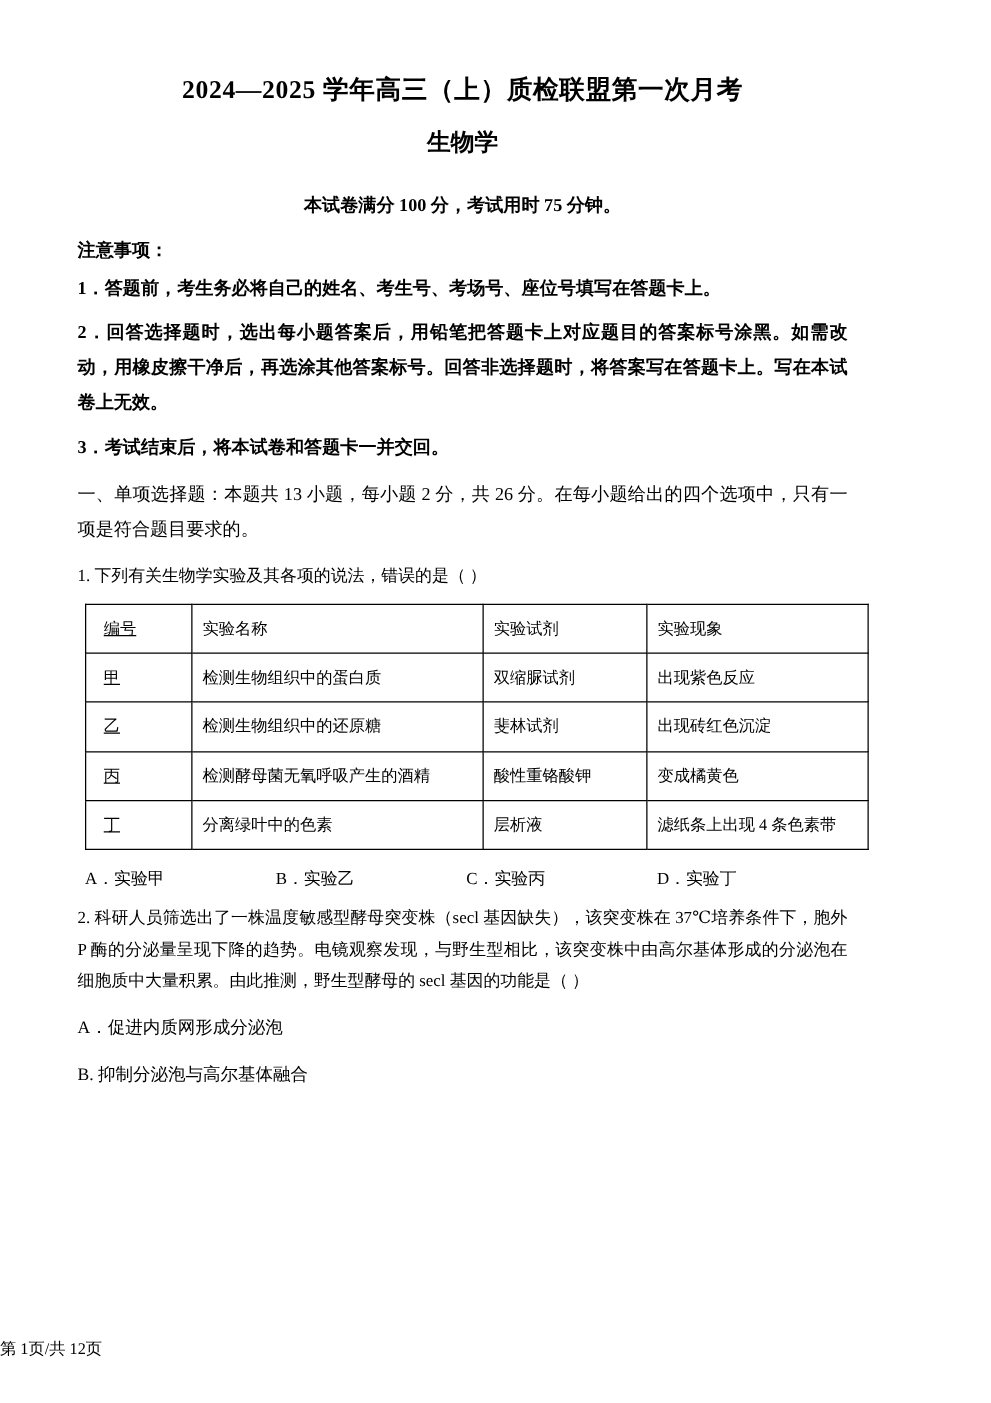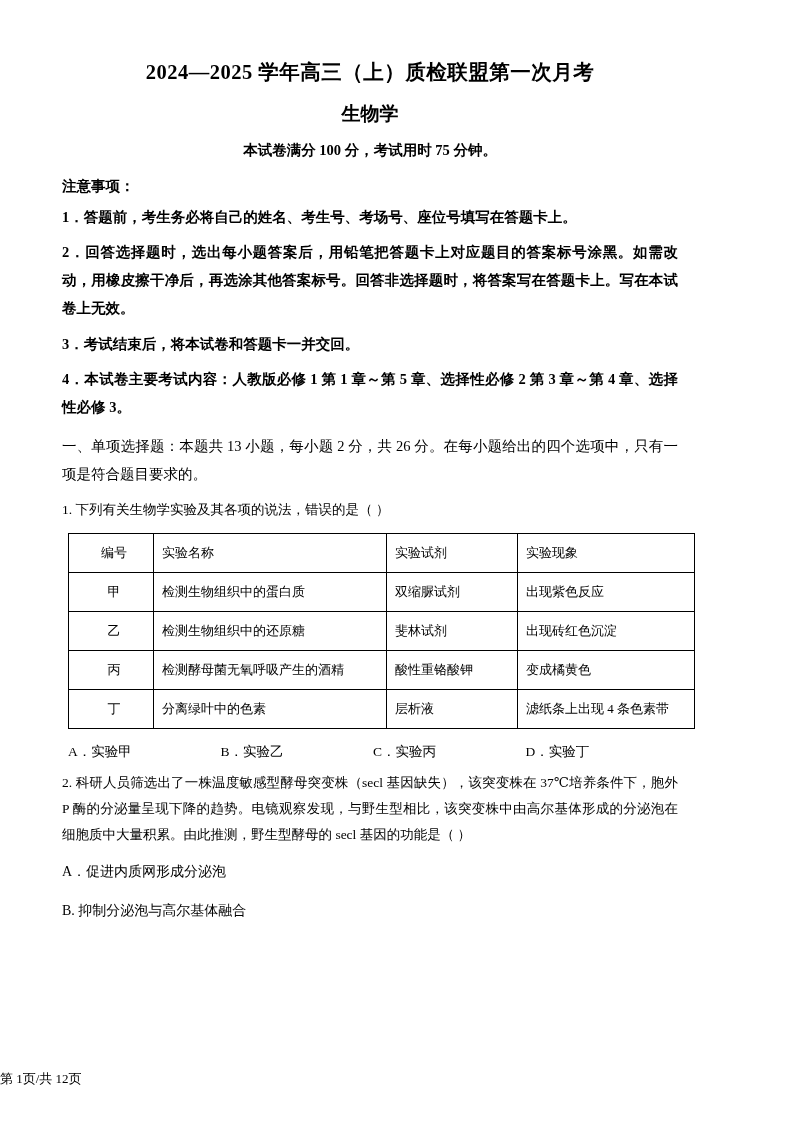--- a/index.html
+++ b/index.html
@@ -33,21 +33,21 @@
   .doc-subject {
     text-align: center;
     font-size: 19px;
     font-weight: bold;
     margin: 14px 0 0 0;
   }
   .doc-score {
     text-align: center;
     font-size: 14.5px;
     font-weight: bold;
-    margin: 14px 0 0 0;
+    margin: 28px 0 0 0;
   }
   .notice-head {
     font-size: 14.5px;
     font-weight: bold;
     margin: 17px 0 0 0;
   }
   .para {
     font-size: 14.5px;
     line-height: 1.95;
     margin: 7px 0 0 0;
@@ -73,21 +73,21 @@
     margin: 10px 0 0 6px;
     table-layout: fixed;
   }
   table.exp-table td {
     border: 1px solid #000000;
     font-size: 13px;
     padding: 9px 8px;
     line-height: 1.55;
     vertical-align: middle;
   }
-  table.exp-table td.c0 { width: 62px; text-align: center; padding-left: 14px;}
+  table.exp-table td.c0 { width: 62px; text-align: left; padding-left: 14px; text-decoration: underline;}
   table.exp-table td.c1 { width: 216px; }
   table.exp-table td.c2 { width: 114px; }
   table.exp-table td.c3 { width: 160px; }
   .options-row {
     display: flex;
     margin: 14px 0 0 6px;
     font-size: 13.5px;
   }
   .options-row .opt {
     width: 175px;
@@ -112,21 +112,20 @@
 <div class="page">
 
   <div class="doc-title">2024—2025 学年高三（上）质检联盟第一次月考</div>
   <div class="doc-subject">生物学</div>
   <div class="doc-score">本试卷满分 100 分，考试用时 75 分钟。</div>
 
   <div class="notice-head">注意事项：</div>
   <div class="para">1．答题前，考生务必将自己的姓名、考生号、考场号、座位号填写在答题卡上。</div>
   <div class="para">2．回答选择题时，选出每小题答案后，用铅笔把答题卡上对应题目的答案标号涂黑。如需改动，用橡皮擦干净后，再选涂其他答案标号。回答非选择题时，将答案写在答题卡上。写在本试卷上无效。</div>
   <div class="para">3．考试结束后，将本试卷和答题卡一并交回。</div>
-  <div class="para">4．本试卷主要考试内容：人教版必修 1 第 1 章～第 5 章、选择性必修 2 第 3 章～第 4 章、选择性必修 3。</div>
 
   <div class="section-head">一、单项选择题：本题共 13 小题，每小题 2 分，共 26 分。在每小题给出的四个选项中，只有一项是符合题目要求的。</div>
 
   <div class="q-text">1. 下列有关生物学实验及其各项的说法，错误的是（        ）</div>
 
   <table class="exp-table">
     <tbody>
         <tr>
       <td class="c0">编号</td>
       <td class="c1">实验名称</td>

